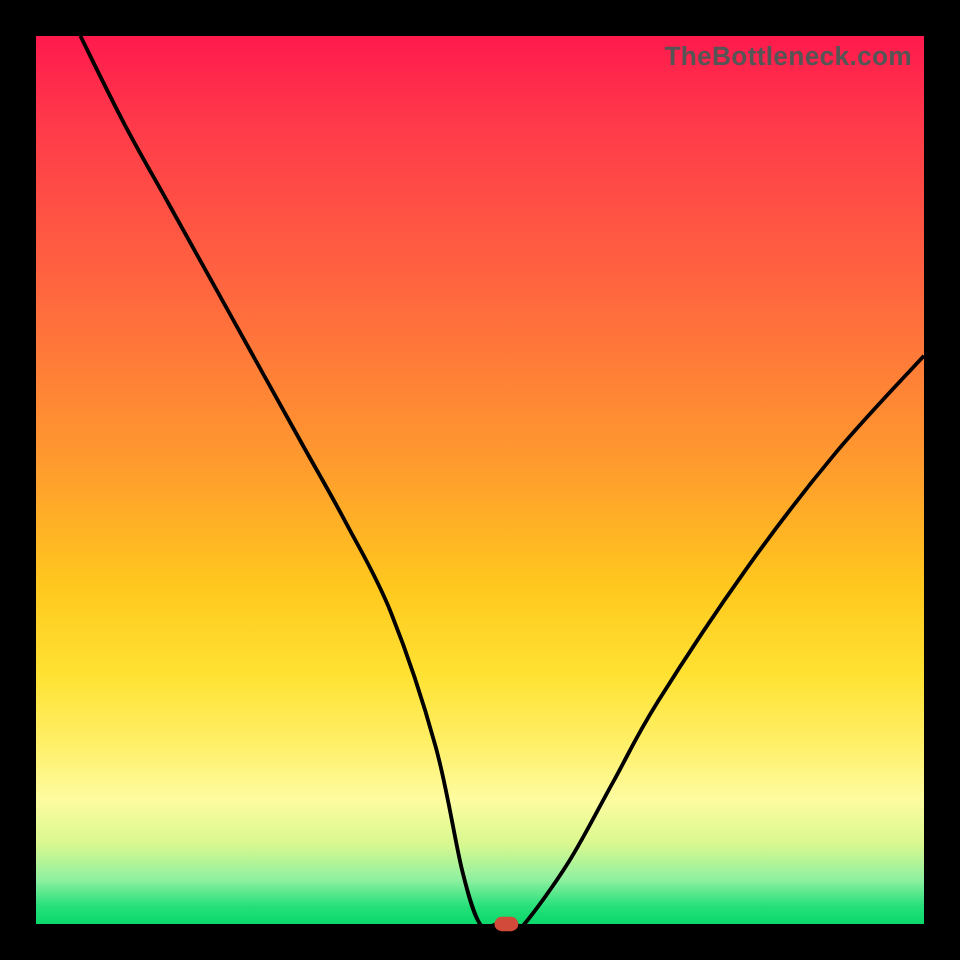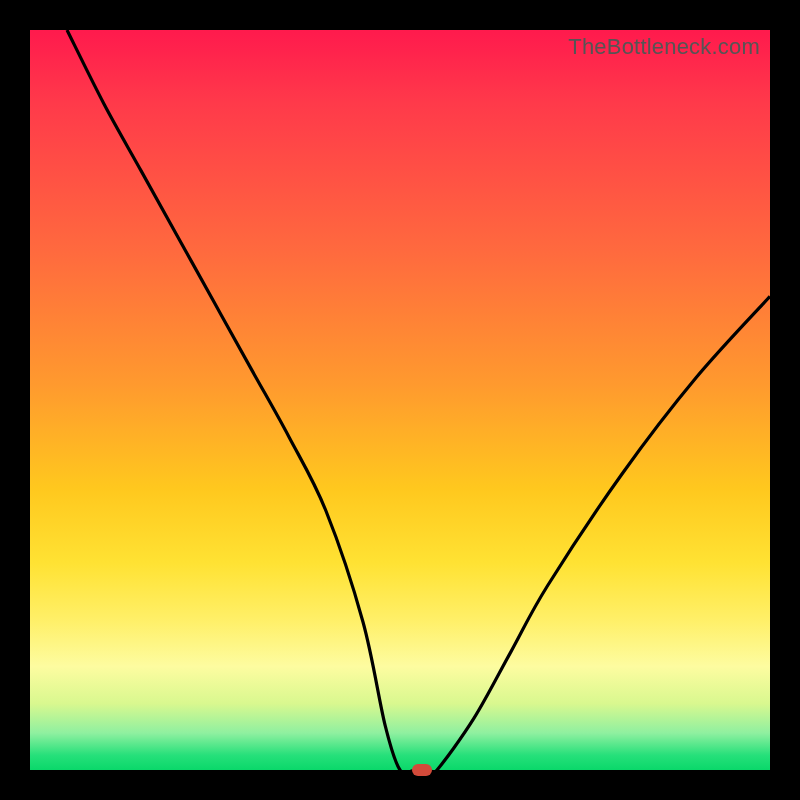--- a/index.html
+++ b/index.html
@@ -40,21 +40,21 @@
       #0ad86a 100%
     );
   }
   .watermark {
     position: absolute;
     top: 4px;
     right: 10px;
     color: #555;
     font-size: 22px;
     letter-spacing: 0.2px;
-    font-weight: 400;
+    font-weight: 700;
   }
   svg.curve {
     position: absolute;
     left: 0;
     top: 0;
     width: 740px;
     height: 740px;
   }
   .marker {
     position: absolute;

